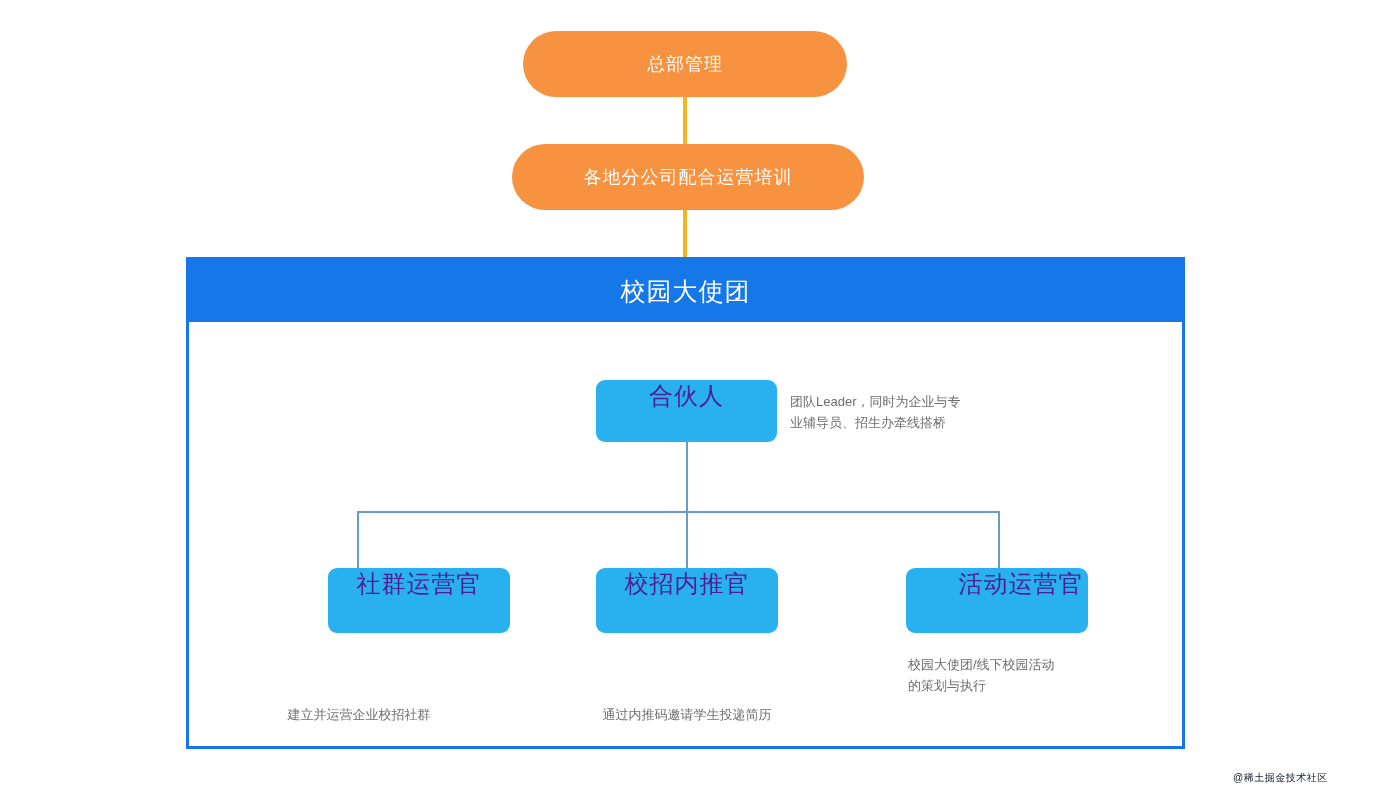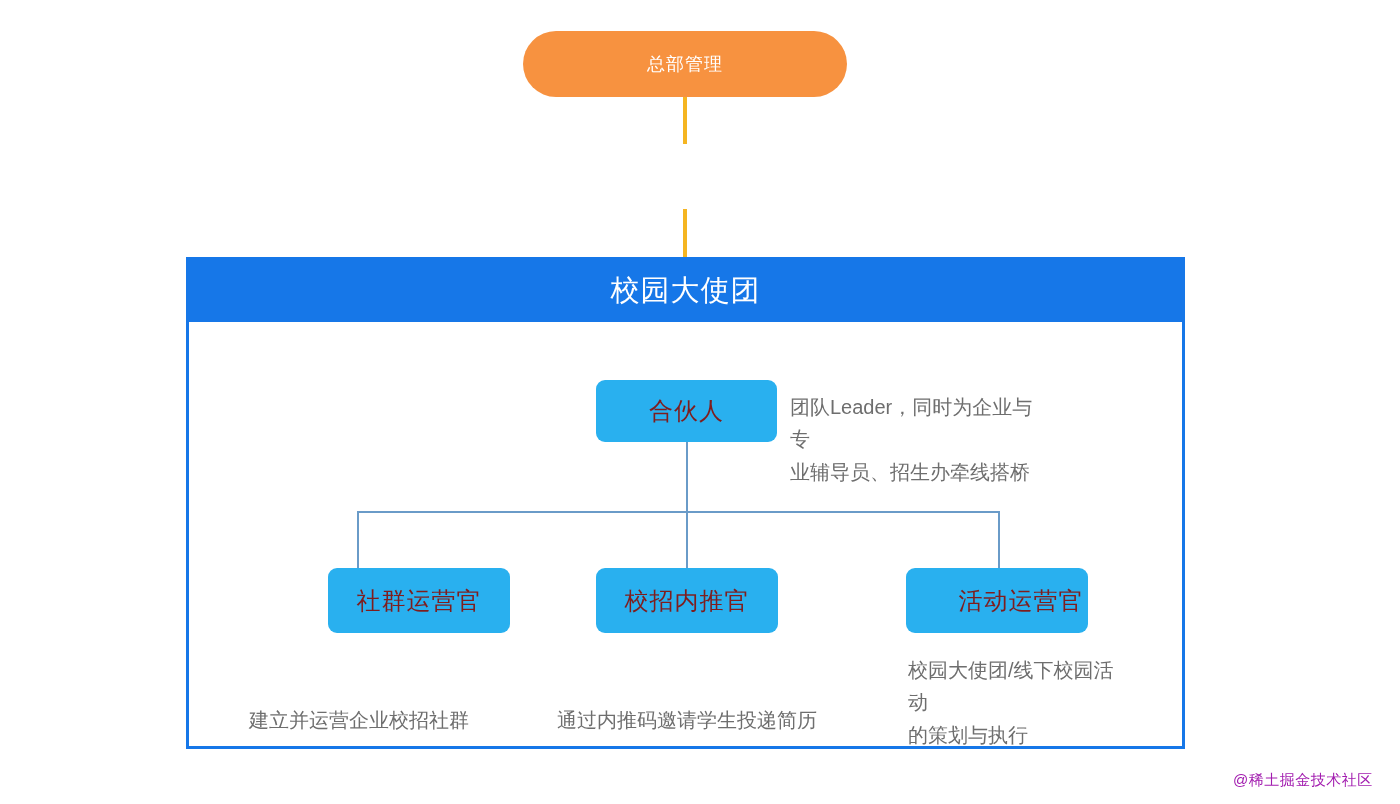--- a/index.html
+++ b/index.html
@@ -52,73 +52,76 @@
     background: #ffffff;
     box-sizing: border-box;
   }
   .panel-header {
     position: absolute;
     background: #1677e8;
     display: flex;
     align-items: center;
     justify-content: center;
     color: #ffffff;
-    font-size: 29px;
+    font-size: 25px;
     letter-spacing: 1px;
     box-sizing: border-box;
   }
 
   
   .box-blue {
     position: absolute;
     background: #29b0ef;
     border-radius: 9px;
     display: flex;
-    align-items: center;
+    align-items: flex-start;
     justify-content: center;
-    color: #7f1d1d;
+    color: #4c1d95;
     font-size: 24px;
     letter-spacing: 1px;
     box-sizing: border-box;
   }
 
   
   .desc {
     position: absolute;
     color: #6e6e6e;
-    font-size: 20px;
+    font-size: 13px;
     line-height: 1.62;
     white-space: pre-line;
     box-sizing: border-box;
   }
   .desc.center { text-align: center; margin-top: 44px; }
   .desc.left { text-align: left; }
 
   
   .watermark {
     position: absolute;
-    color: #a21caf;
-    font-size: 15px;
+    color: #0f172a;
+    font-size: 10px;
     letter-spacing: 0.5px;
     white-space: nowrap;
   }
 </style>
 </head>
 <body>
 
 <div id="canvas">
 
   <div class="conn-yellow" style="left:683px; top:96px; height:48px;"></div>
 
   <div class="conn-yellow" style="left:683px; top:209px; height:48px;"></div>
 
   <div class="pill-orange" style="left:523px; top:31px; width:324px; height:66px;">
     <span>总部管理</span>
   </div>
 
+  <div class="pill-orange" style="left:512px; top:144px; width:352px; height:66px;">
+    <span>各地分公司配合运营培训</span>
+  </div>
 
   <div class="panel" style="left:186px; top:257px; width:999px; height:492px;"></div>
 
   <div class="panel-header" style="left:189px; top:260px; width:993px; height:62px;">
     <span>校园大使团</span>
   </div>
 
   <div class="box-blue" style="left:596px; top:380px; width:181px; height:62px;">
     <span>合伙人</span>
   </div>

